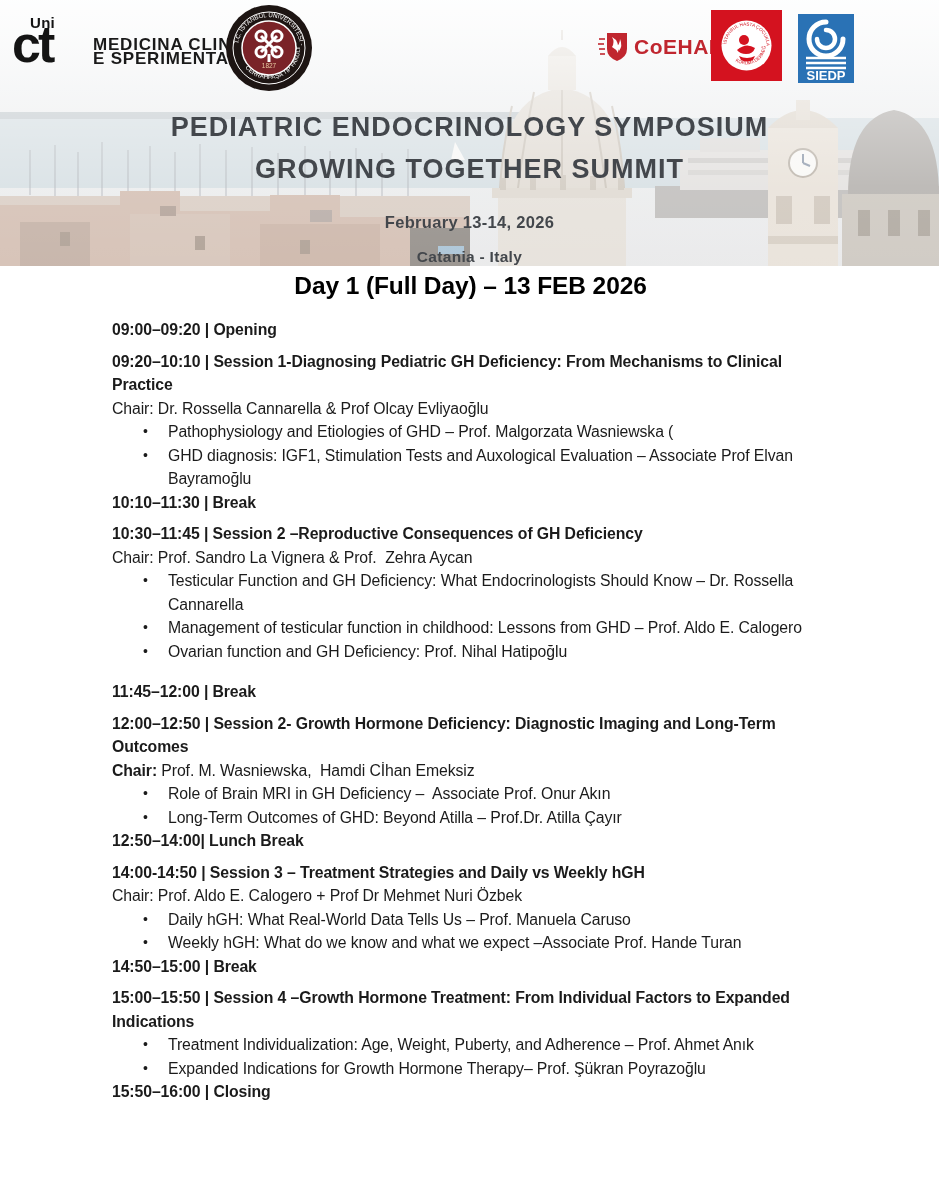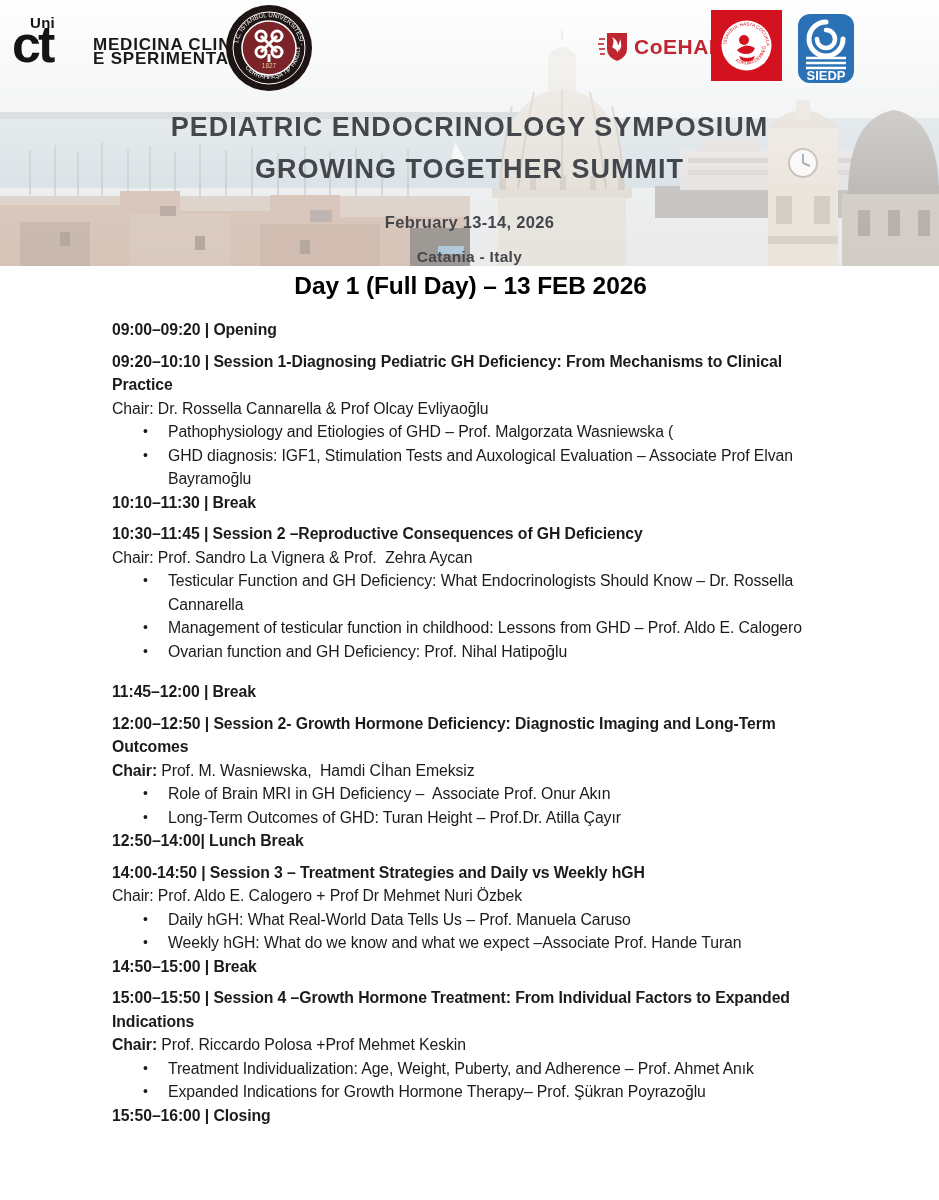--- a/index.html
+++ b/index.html
@@ -22,21 +22,21 @@
   
   .logo-row { position:absolute; top:0; left:0; right:0; height:100px; }
   .unict { position:absolute; left:12px; top:14px; width:78px; height:62px; color:#141414; }
   .unict .uni { position:absolute; left:18px; top:0; font-size:15px; font-weight:bold; letter-spacing:.3px; }
   .unict .ct  { position:absolute; left:0px; top:2px; font-size:52px; font-weight:bold; letter-spacing:-3px; line-height:56px; }
   .dept { position:absolute; left:93px; top:38px; font-size:17px; font-weight:bold; letter-spacing:.8px; line-height:14px; color:#1a1a1a; }
   .seal { position:absolute; left:225px; top:4px; width:88px; height:88px; }
   .coehar { position:absolute; left:598px; top:31px; height:32px; display:flex; align-items:center; }
   .coehar .word { font-size:21px; font-weight:bold; color:#c0262f; letter-spacing:.5px; margin-left:6px; }
   .redsq { position:absolute; left:711px; top:10px; width:71px; height:71px; background:#d4121f; }
-  .siedp { position:absolute; left:798px; top:14px; width:56px; height:69px; background:#2a72b5; border-radius:12px; }
+  .siedp { position:absolute; left:798px; top:14px; width:56px; height:69px; background:#2a72b5; border-radius:0; }
 
   
   .body { padding:4px 110px 0 112px; font-size:15.8px; line-height:23.5px; letter-spacing:-.1px; }
   .day-title { text-align:center; font-size:24.5px; font-weight:bold; line-height:28px; margin:2px 0 18px; color:#000; }
   .line { margin:0; white-space:pre-wrap; }
   .line.b { font-weight:bold; }
   .line em { font-style:italic; }
   .line strong { font-weight:bold; }
   .gap { height:8px; }
   .biggap { height:17px; }
@@ -271,30 +271,29 @@
         <p class="line">Chair: Prof. Sandro La Vignera &amp; Prof.  Zehra Aycan</p>
         <div class="bullet"><span class="marker">•</span><span class="btext">Testicular Function and GH Deficiency: What Endocrinologists Should Know – Dr. Rossella Cannarella</span></div>
         <div class="bullet"><span class="marker">•</span><span class="btext">Management of testicular function in childhood: Lessons from GHD – Prof. Aldo E. Calogero</span></div>
         <div class="bullet"><span class="marker">•</span><span class="btext">Ovarian function and GH Deficiency: Prof. Nihal Hatipoğlu</span></div>
         <div class="biggap"></div>
         <p class="line b">11:45–12:00 | Break</p>
         <div class="gap"></div>
         <p class="line b">12:00–12:50 | Session 2- Growth Hormone Deficiency: Diagnostic Imaging and Long-Term Outcomes</p>
         <p class="line"><strong>Chair:</strong><span> Prof. M. Wasniewska,  Hamdi Cİhan Emeksiz</span></p>
         <div class="bullet"><span class="marker">•</span><span class="btext">Role of Brain MRI in GH Deficiency –  Associate Prof. Onur Akın</span></div>
-        <div class="bullet"><span class="marker">•</span><span class="btext">Long-Term Outcomes of GHD: Turan Height – Prof.Dr. Atilla Çayır</span></div>
+        <div class="bullet"><span class="marker">•</span><span class="btext">Long-Term Outcomes of GHD: Beyond Atilla – Prof.Dr. Atilla Çayır</span></div>
         <p class="line b">12:50–14:00| Lunch Break</p>
         <div class="gap"></div>
         <p class="line b">14:00-14:50 | Session 3 – Treatment Strategies and Daily vs Weekly hGH</p>
         <p class="line">Chair: Prof. Aldo E. Calogero + Prof Dr Mehmet Nuri Özbek</p>
         <div class="bullet"><span class="marker">•</span><span class="btext">Daily hGH: What Real-World Data Tells Us – Prof. Manuela Caruso</span></div>
         <div class="bullet"><span class="marker">•</span><span class="btext">Weekly hGH: What do we know and what we expect –Associate Prof. Hande Turan</span></div>
         <p class="line b">14:50–15:00 | Break</p>
         <div class="gap"></div>
         <p class="line b">15:00–15:50 | Session 4 –Growth Hormone Treatment: From Individual Factors to Expanded Indications</p>
-        <p class="line"><strong>Chair:</strong><span> Prof. Riccardo Polosa +Prof Mehmet Keskin</span></p>
         <div class="bullet"><span class="marker">•</span><span class="btext">Treatment Individualization: Age, Weight, Puberty, and Adherence – Prof. Ahmet Anık</span></div>
         <div class="bullet"><span class="marker">•</span><span class="btext">Expanded Indications for Growth Hormone Therapy– Prof. Şükran Poyrazoğlu</span></div>
         <p class="line b">15:50–16:00 | Closing</p>
       </div>
   </div>
 
 </div>
 
 </body></html>

